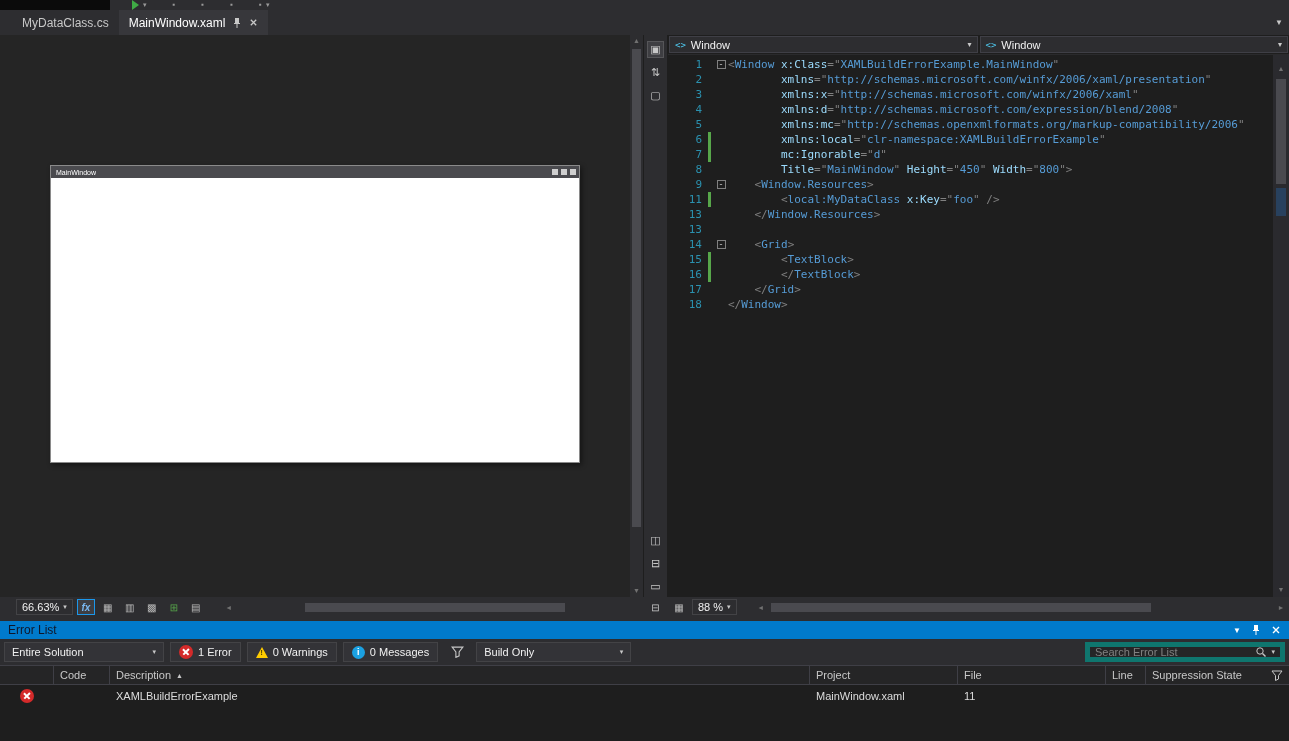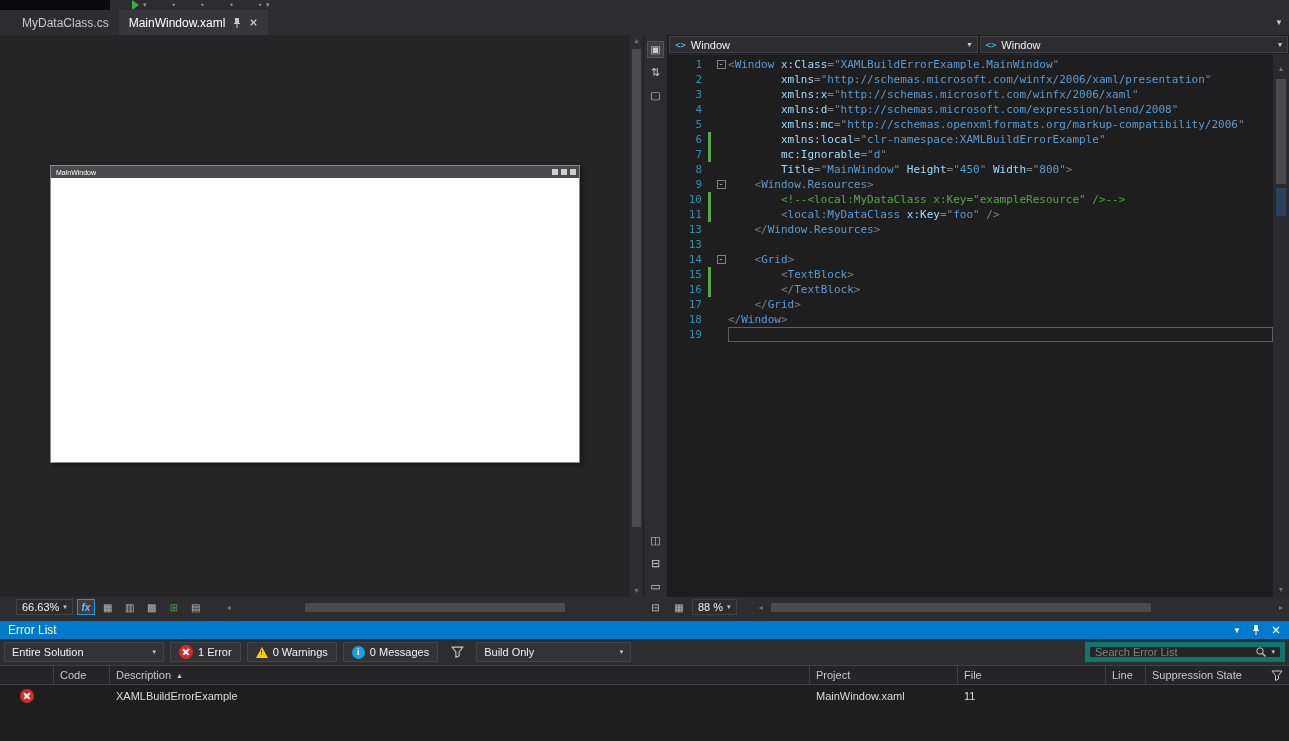--- a/index.html
+++ b/index.html
@@ -73,21 +73,21 @@
   .dbar-btn.fx { border:1px solid #1c97ea; background:#3e3e42; color:#7ab8f0; font-style:italic; font-size:10px; font-weight:bold; }
   .dbar-btn.green { color:#57a64a; }
   .hscroll { flex:1; display:flex; align-items:center; height:13px; margin:0 2px 0 18px; }
   .hscroll .sarrow { width:12px; font-size:7px; color:#717171; text-align:center; }
   .hscroll .track { flex:1; position:relative; height:9px; }
   .hscroll .hthumb { position:absolute; top:0; height:9px; background:#4a4a4f; }
 
   
   #error-panel { position:absolute; left:0; top:617px; width:1289px; height:124px; background:#2d2d30; }
   #el-title { margin-top:4px; height:18px; background:#007acc; display:flex; align-items:center; padding:0 8px; }
-  #el-title-label { font-size:12px; color:#fef9c3; }
+  #el-title-label { font-size:12px; color:#0f172a; }
   #el-title-icons { margin-left:auto; display:flex; align-items:center; gap:10px; }
   #el-title .t-caret { color:#ffffff; font-size:8px; }
   #el-toolbar { height:26px; display:flex; align-items:center; padding:0 4px; gap:6px; background:#2d2d30; }
   .el-combo { height:20px; display:flex; align-items:center; background:#333337; border:1px solid #434346; padding:0 7px; font-size:11px; color:#f1f1f1; gap:12px;justify-content:space-between; }
   .el-combo .c-caret { margin-left:auto; font-size:7px; color:#c8c8c8; }
   .el-btn { height:20px; display:flex; align-items:center; gap:5px; background:#333337; border:1px solid #434346; padding:0 8px; font-size:11px; color:#f1f1f1; }
   .el-iconbtn { width:26px; height:20px; display:flex; align-items:center; justify-content:center; border:1px solid transparent; }
   #el-search { margin-left:auto; width:200px; height:20px; background:#252526; border:5px solid #0f766e; display:flex; align-items:center; padding:0 5px; gap:4px; }
   #el-search input { flex:1; background:transparent; border:none; outline:none; font-size:11px; color:#c8c8c8; font-family:"Liberation Sans",sans-serif; }
   #el-search input::placeholder { color:#808080; }
@@ -238,26 +238,20 @@
       </div>
       <div class="code-line">
         <span class="ln">9</span>
         <span class="chg"></span>
         <span class="foldm">
           <span class="fbox">-</span>
         </span>
         <span class="code-text"><span class="tok-w">    </span><span class="tok-p">&lt;</span><span class="tok-e">Window.Resources</span><span class="tok-p">&gt;</span></span>
       </div>
       <div class="code-line">
-        <span class="ln">10</span>
-        <span class="chg on"></span>
-        <span class="foldm"></span>
-        <span class="code-text"><span class="tok-w">        </span><span class="tok-c">&lt;!--&lt;local:MyDataClass x:Key="exampleResource" /&gt;--&gt;</span></span>
-      </div>
-      <div class="code-line">
         <span class="ln">11</span>
         <span class="chg on"></span>
         <span class="foldm"></span>
         <span class="code-text"><span class="tok-w">        </span><span class="tok-p">&lt;</span><span class="tok-e">local:MyDataClass</span><span class="tok-w"> </span><span class="tok-a">x:Key</span><span class="tok-p">="</span><span class="tok-v">foo</span><span class="tok-p">" /&gt;</span></span>
       </div>
       <div class="code-line">
         <span class="ln">13</span>
         <span class="chg"></span>
         <span class="foldm"></span>
         <span class="code-text"><span class="tok-w">    </span><span class="tok-p">&lt;/</span><span class="tok-e">Window.Resources</span><span class="tok-p">&gt;</span></span>
@@ -292,26 +286,20 @@
         <span class="ln">17</span>
         <span class="chg"></span>
         <span class="foldm"></span>
         <span class="code-text"><span class="tok-w">    </span><span class="tok-p">&lt;/</span><span class="tok-e">Grid</span><span class="tok-p">&gt;</span></span>
       </div>
       <div class="code-line">
         <span class="ln">18</span>
         <span class="chg"></span>
         <span class="foldm"></span>
         <span class="code-text"><span class="tok-p">&lt;/</span><span class="tok-e">Window</span><span class="tok-p">&gt;</span></span>
-      </div>
-      <div class="code-line current">
-        <span class="ln">19</span>
-        <span class="chg"></span>
-        <span class="foldm"></span>
-        <span class="code-text"></span>
       </div>
     </div>
   <div id="editor-split-handle"></div>
   <div id="editor-vscroll">
     <span class="arrow" style="top:7px">▲</span>
     <div id="ev-thumb"></div>
     <div id="ev-marker"></div>
     <span class="arrow" style="bottom:0">▼</span>
   </div>
 </div>

